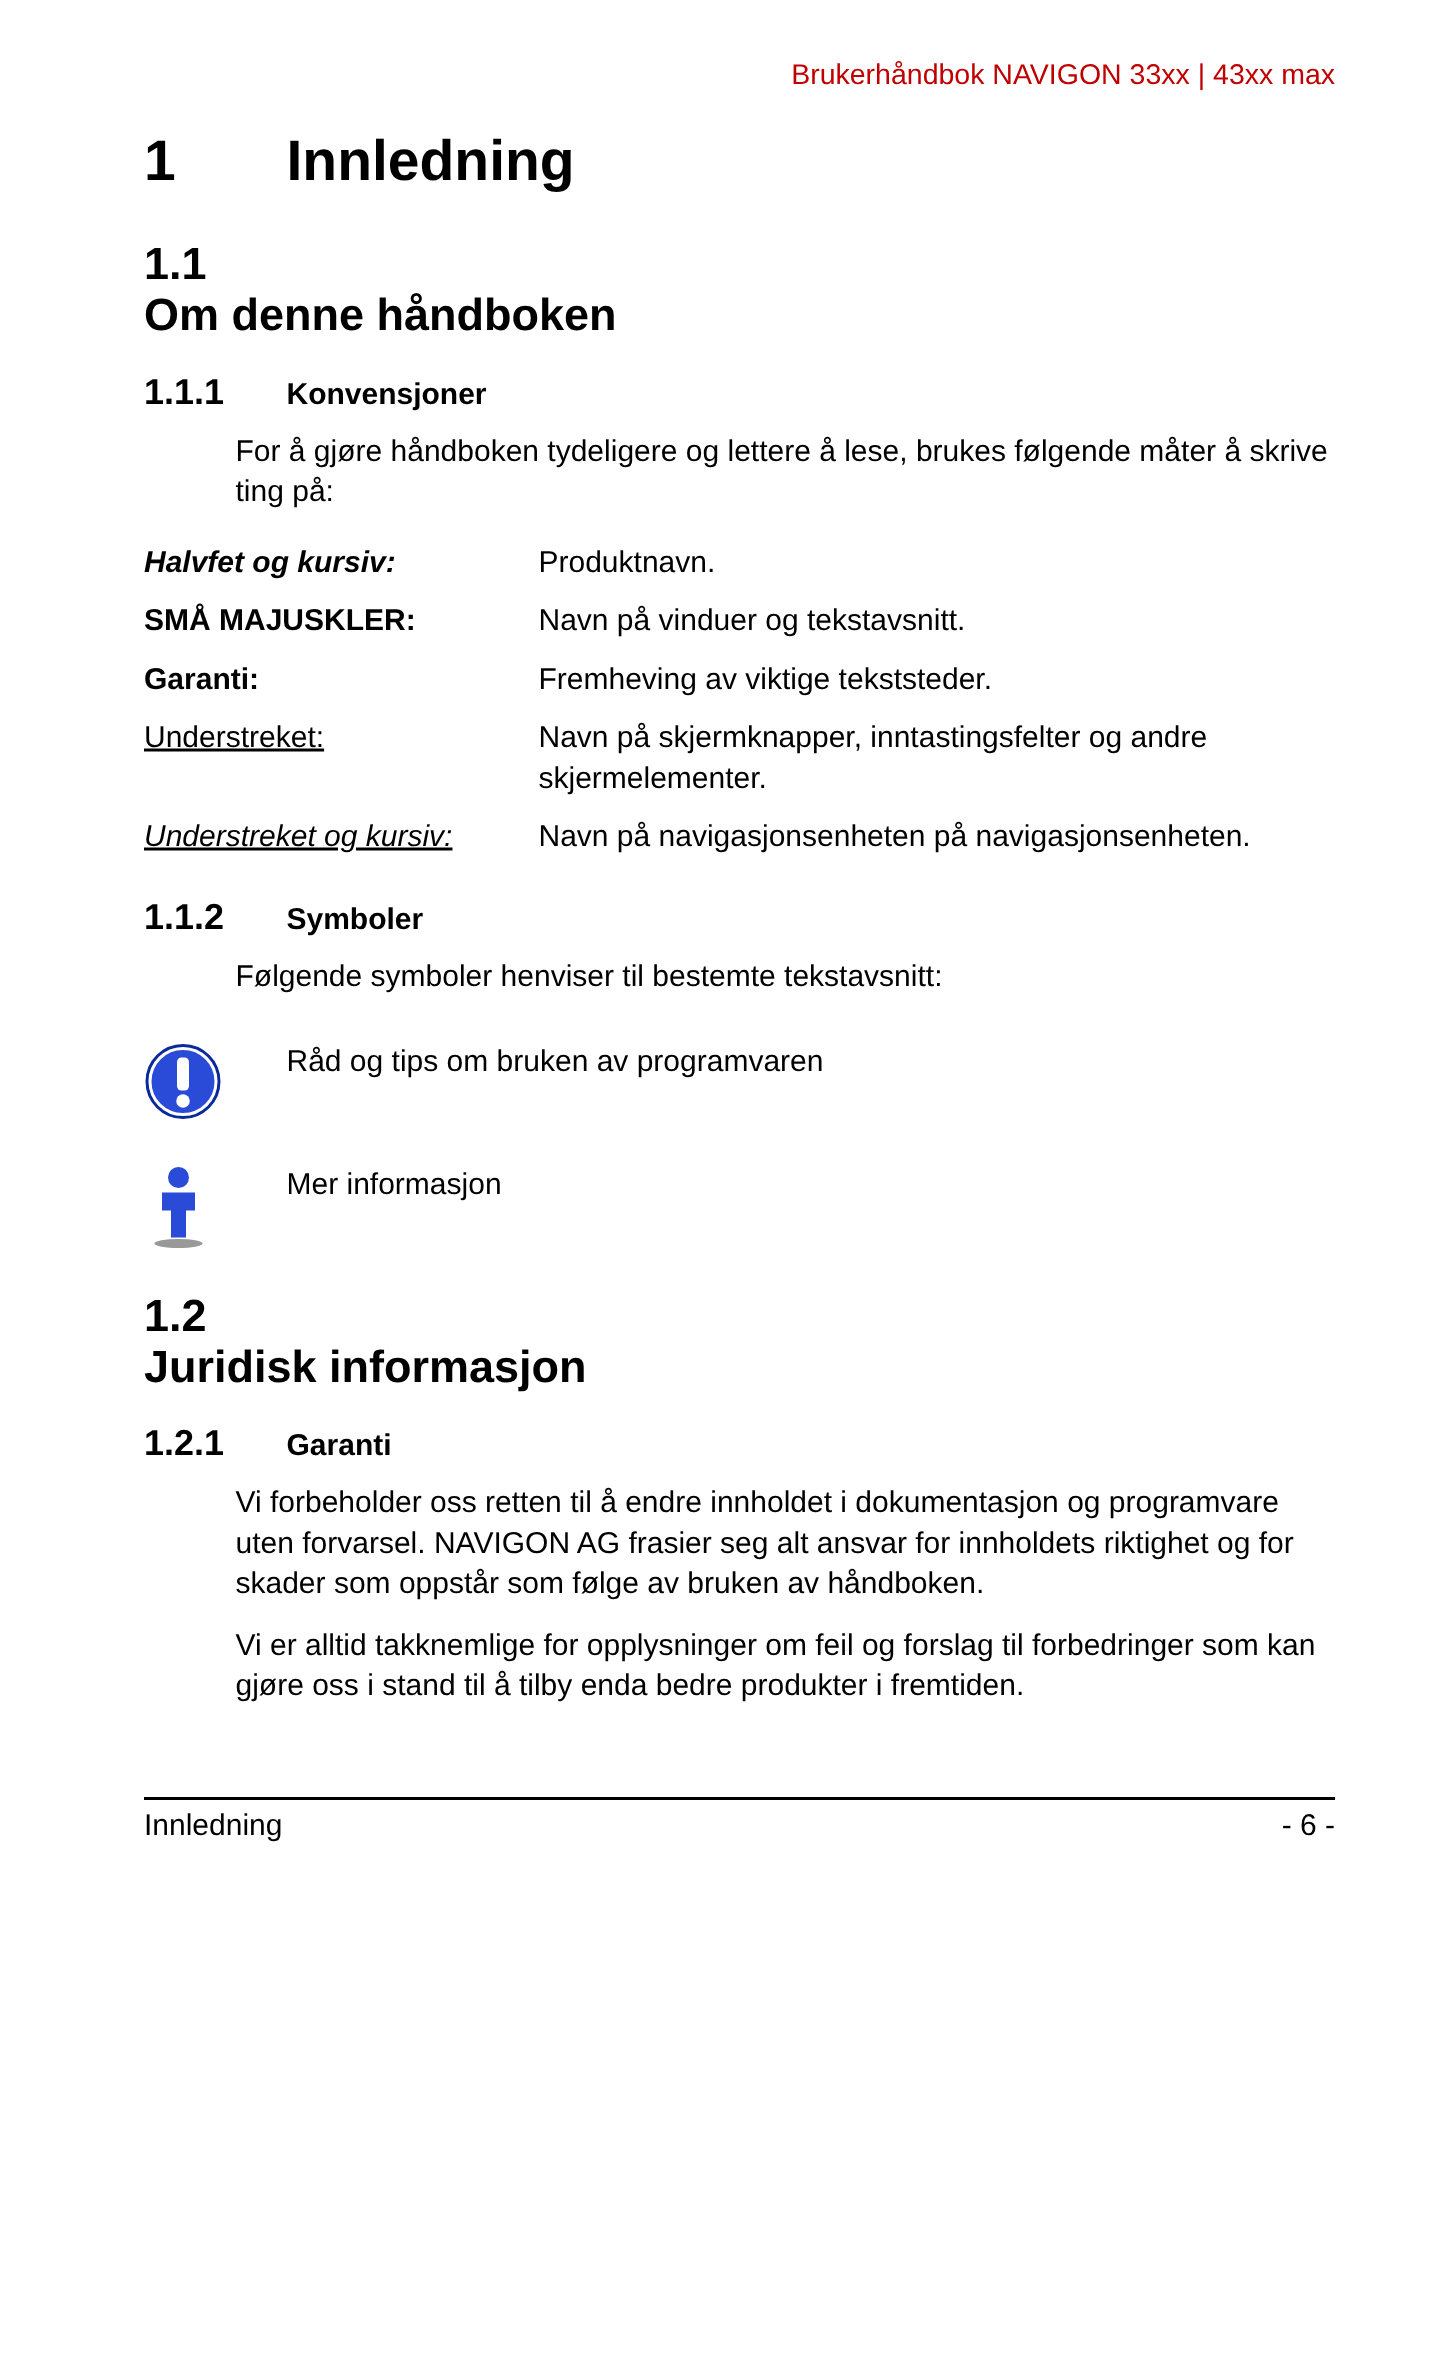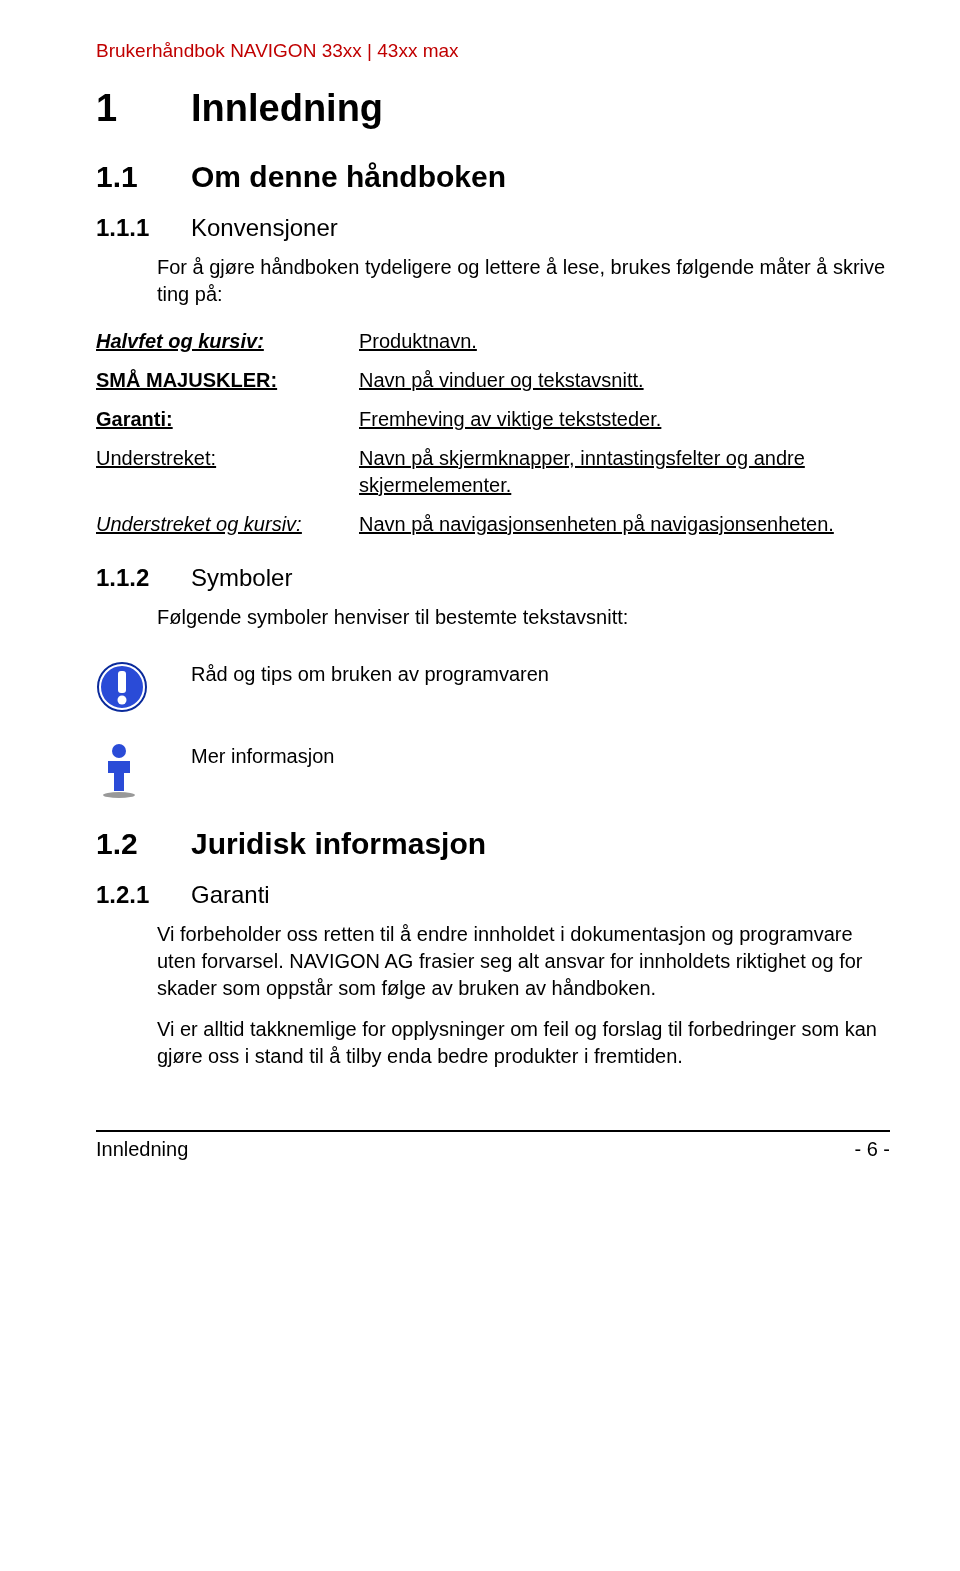--- a/index.html
+++ b/index.html
@@ -8,20 +8,21 @@
     font-family: Arial, Helvetica, sans-serif;
     background: #fff;
     color: #000;
     width: 960px;
   }
   .page {
     padding: 40px 70px 30px 96px;
     box-sizing: border-box;
   }
   .running-header {
+    text-align: right;
     color: #c00000;
     font-size: 19px;
     margin-bottom: 25px;
   }
   .h1-row {
     display: flex;
     align-items: baseline;
     margin-bottom: 30px;
   }
   .h1-num {
@@ -32,20 +33,21 @@
   }
   .h1-title {
     font-size: 38px;
     font-weight: bold;
   }
   .h2-row {
     display: flex;
     align-items: baseline;
     margin-top: 28px;
     margin-bottom: 18px;
+    flex-direction: column;
   }
   .h2-num {
     font-size: 30px;
     font-weight: bold;
     width: 95px;
     flex-shrink: 0;
   }
   .h2-title {
     font-size: 30px;
     font-weight: bold;
@@ -56,43 +58,42 @@
     margin-top: 20px;
     margin-bottom: 12px;
   }
   .h3-num {
     font-size: 24px;
     font-weight: bold;
     width: 95px;
     flex-shrink: 0;
   }
   .h3-title {
-    font-size: 24px;
-    font-weight: normal;
+    font-size: 20px;
+    font-weight: bold;
   }
   .body-block {
     margin-left: 61px;
   }
   .body-text {
     font-size: 20px;
     line-height: 1.35;
     margin-bottom: 14px;
   }
   .conv-table {
     margin-left: 0;
     width: 100%;
     border-collapse: collapse;
     margin-bottom: 8px;
   }
   .conv-table td {
     vertical-align: top;
     padding: 6px 8px 6px 0;
     font-size: 20px;
     line-height: 1.35;
-    text-decoration: underline;
   }
   .conv-table td.left {
     width: 255px;
   }
   .bi { font-weight: bold; font-style: italic; }
   .smc { font-variant: small-caps; font-weight: bold; }
   .u { text-decoration: underline; }
   .ui { text-decoration: underline; font-style: italic; }
   .sym-row {
     display: flex;

